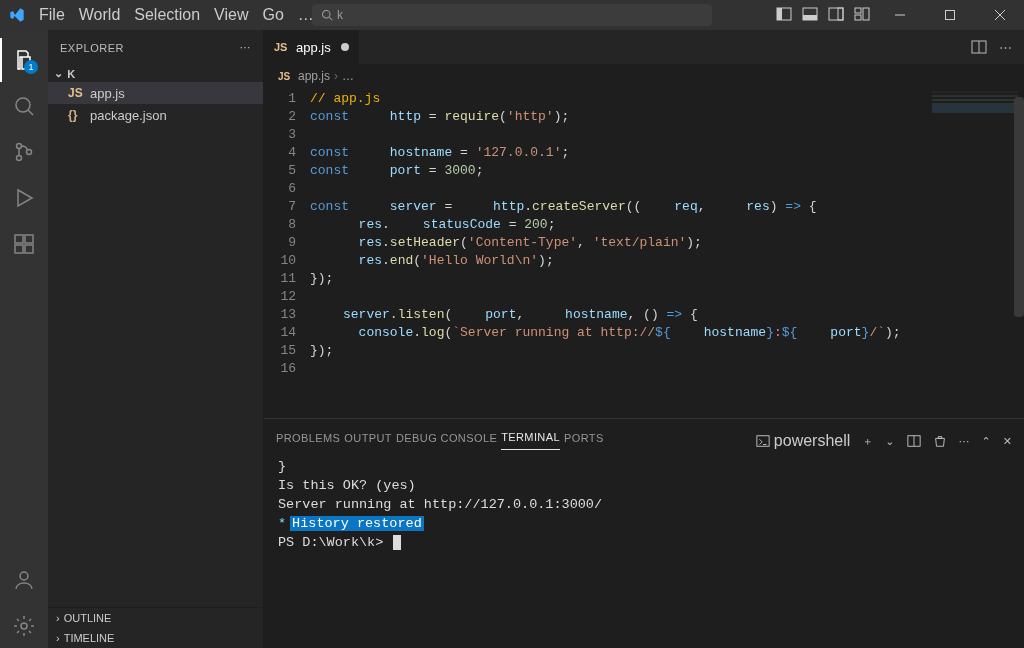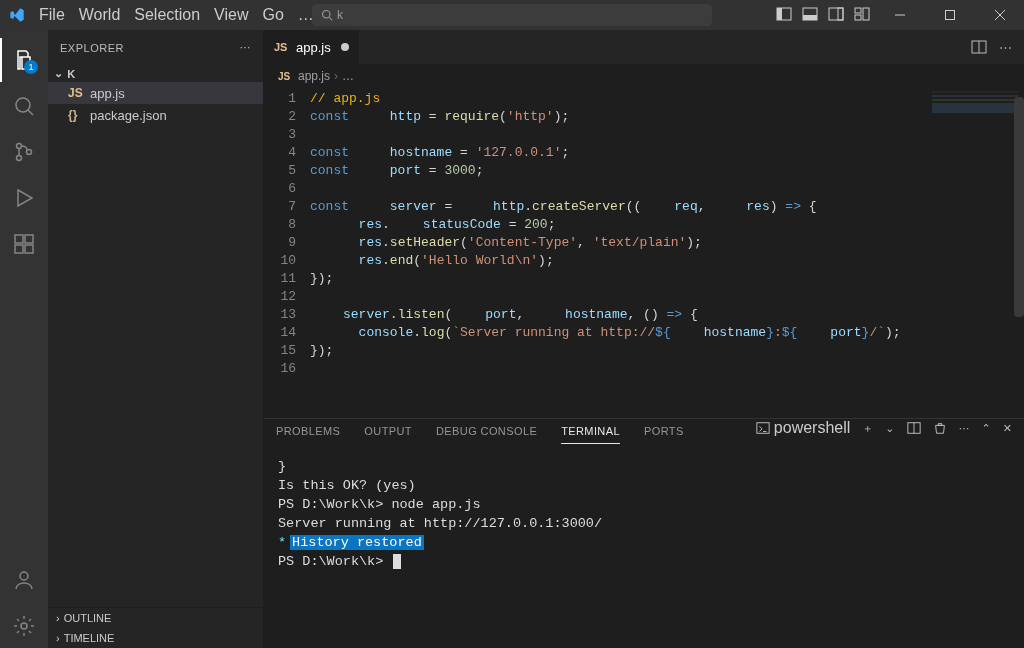--- a/index.html
+++ b/index.html
@@ -191,23 +191,23 @@
 
   
   .panel {
     height: 230px;
     background:#1e1e1e;
     border-top: 1px solid #333;
     display:flex; flex-direction:column;
   }
   .panel-tabs {
     height: 32px;
-    display:flex; align-items:flex-start;
+    display:flex; align-items:flex-end;
     padding: 0 12px;
-    gap: 24px;
+    gap: 4px;
     font-size: 11px;
     color:#969696;
     border-bottom: 1px solid #1e1e1e;
   }
   .panel-tab { padding: 6px 0; letter-spacing: .4px;}
   .panel-tab.active { color:#e7e7e7; border-bottom: 1px solid #e7e7e7;}
   .panel-tabs .right {
     margin-left:auto; display:flex; align-items:center; gap:12px; color:#bbb;
   }
   .panel-tabs .term-label { font-size:16px; color:#ccc; display:flex;align-items:center;gap:4px;padding-left:41px;}
@@ -461,21 +461,20 @@
             <span>⋯</span>
             <span>⌃</span>
             <span>✕</span>
           </div>
         </div>
       <div class="terminal" id="terminal">
           <div>}</div>
           <div></div>
           <div>Is this OK? (yes)</div>
           <div></div>
-          <div>PS D:\Work\k&gt; node app.js</div>
           <div>Server running at http://127.0.0.1:3000/</div>
           <div></div>
           <div><span class="hist-star">*</span><span class="hist">History restored</span></div>
           <div></div>
           <div>PS D:\Work\k&gt; <span class="caret"></span></div>
         </div>
     </div>
   </div>
 </div>
 

